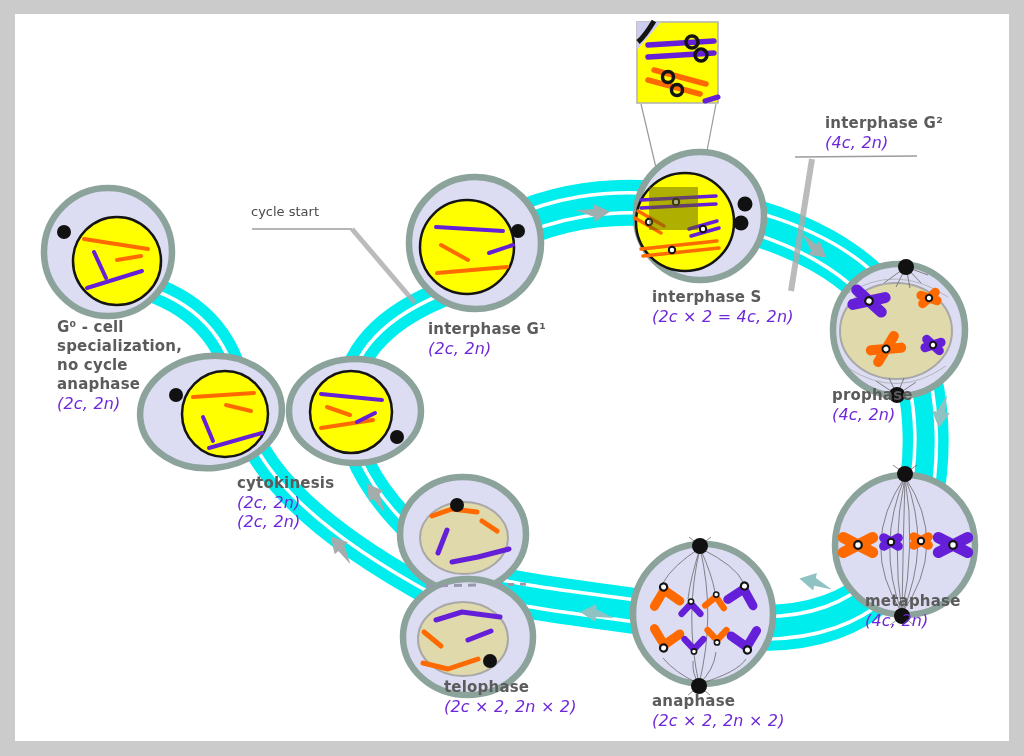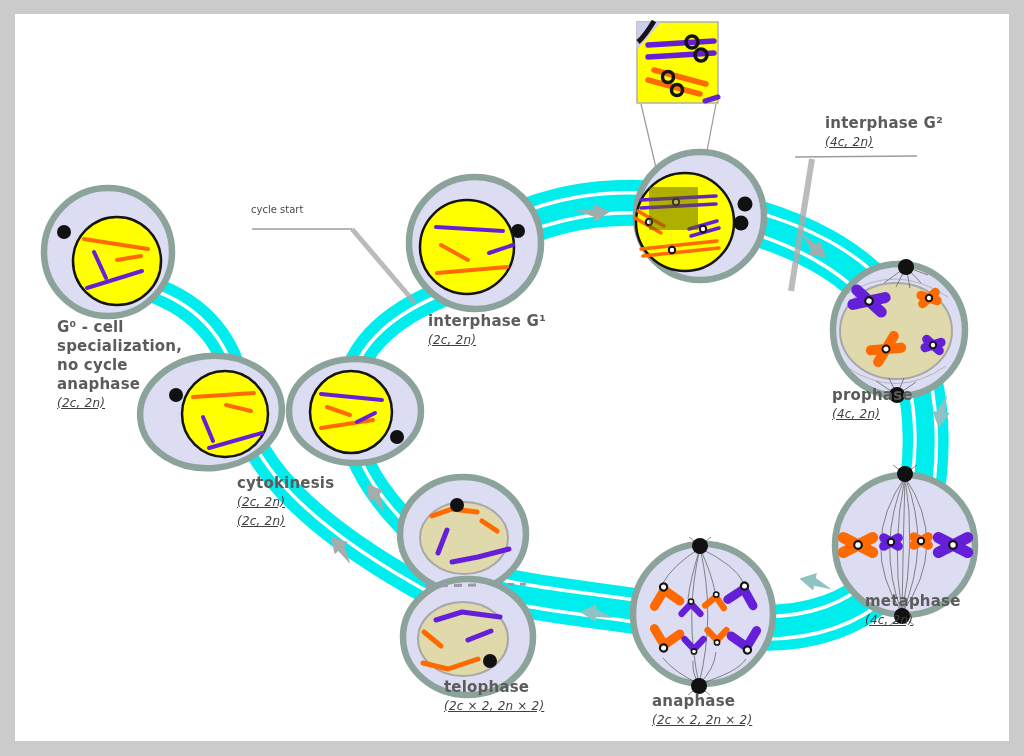--- a/index.html
+++ b/index.html
@@ -2,22 +2,22 @@
 <html><head>
 <meta charset="utf-8">
 <style>
   html,body{margin:0;padding:0;background:#cbcbcb;}
   .frame{position:relative;width:1024px;height:756px;background:#cbcbcb;overflow:hidden;
          font-family:"DejaVu Sans",sans-serif;}
   .canvas{position:absolute;left:15px;top:14px;width:994px;height:727px;background:#ffffff;}
   svg.diagram{position:absolute;left:0;top:0;width:1024px;height:756px;}
   .lbl{position:absolute;font-weight:bold;font-size:15px;line-height:19px;color:#5b5b5b;
        letter-spacing:.2px;white-space:nowrap;}
-  .lbl .pl{font-weight:normal;font-style:italic;font-size:12px;color:#404040;text-decoration:underline;}
-  .note{position:absolute;font-weight:normal;font-size:10px;color:#4a4a4a;white-space:nowrap;}
+  .lbl .pl{font-weight:normal;font-style:italic;font-size:16px;color:#6d28d9;}
+  .note{position:absolute;font-weight:normal;font-size:13px;color:#4a4a4a;white-space:nowrap;}
 </style>
 </head>
 <body>
 
 <div class="frame">
   <div class="canvas"></div>
 
   <svg class="diagram" viewBox="0 0 1024 756">
     <defs>
       <path id="arr" d="M -17 -4 L 1 -4 L 1 -9 L 17 0 L 1 9 L 1 4 Z"></path>
@@ -269,25 +269,29 @@
   <div class="lbl" style="left:57px;top:318px">
     <div>G⁰ - cell</div>
     <div>specialization,</div>
     <div>no cycle</div>
     <div>anaphase</div>
     <div class="pl">(2c, 2n)</div>
   </div>
 
   <div class="note" style="left:251px;top:204px">cycle start</div>
 
-  <div class="lbl" style="left:428px;top:312px">
+  <div class="lbl" style="left:428px;top:320px">
     <div>interphase G¹</div>
     <div class="pl">(2c, 2n)</div>
   </div>
 
+  <div class="lbl" style="left:652px;top:288px">
+    <div>interphase S</div>
+    <div class="pl">(2c × 2 = 4c, 2n)</div>
+  </div>
 
   <div class="lbl" style="left:825px;top:114px">
     <div>interphase G²</div>
     <div class="pl">(4c, 2n)</div>
   </div>
 
   <div class="lbl" style="left:832px;top:386px">
     <div>prophase</div>
     <div class="pl">(4c, 2n)</div>
   </div>

